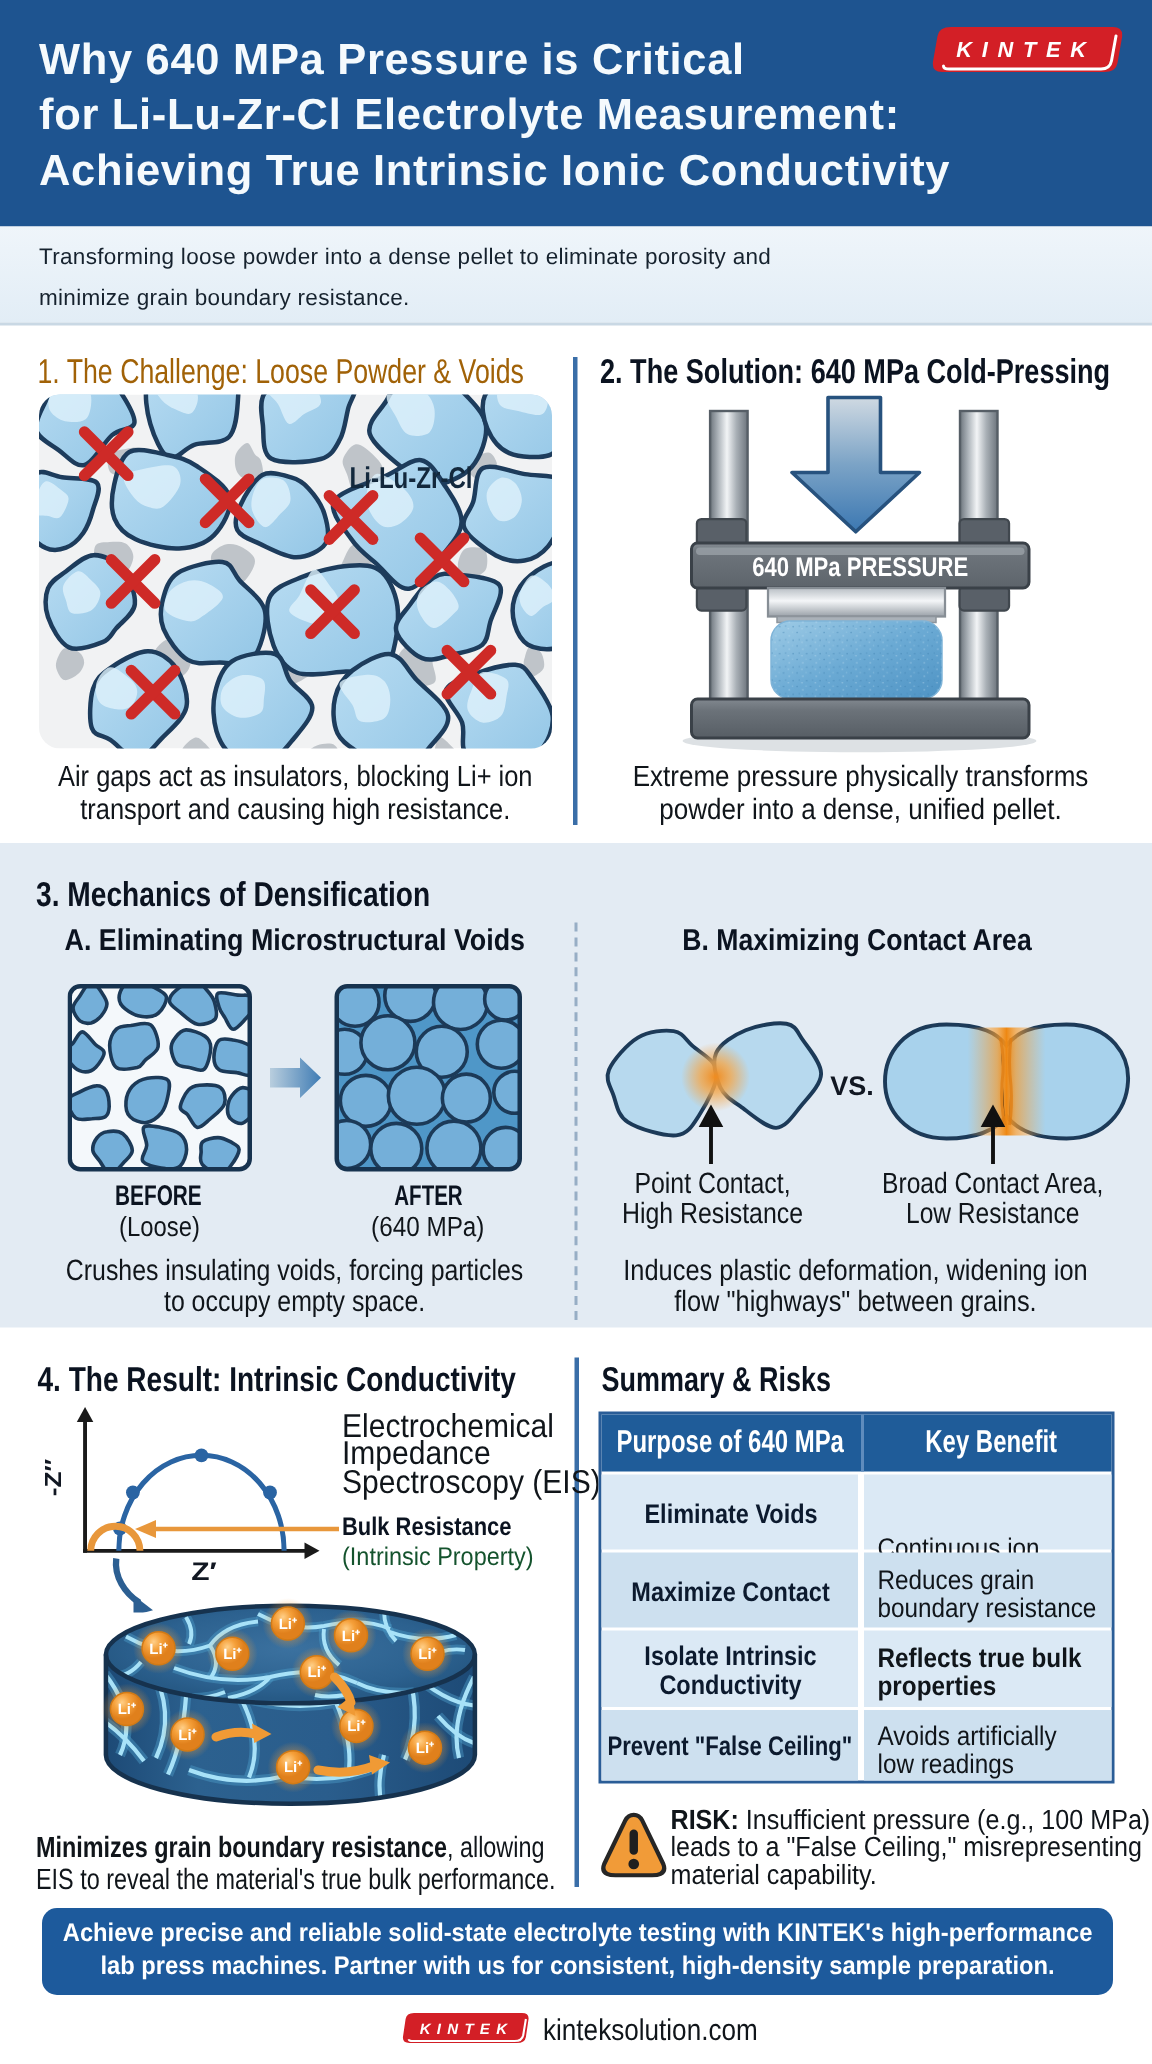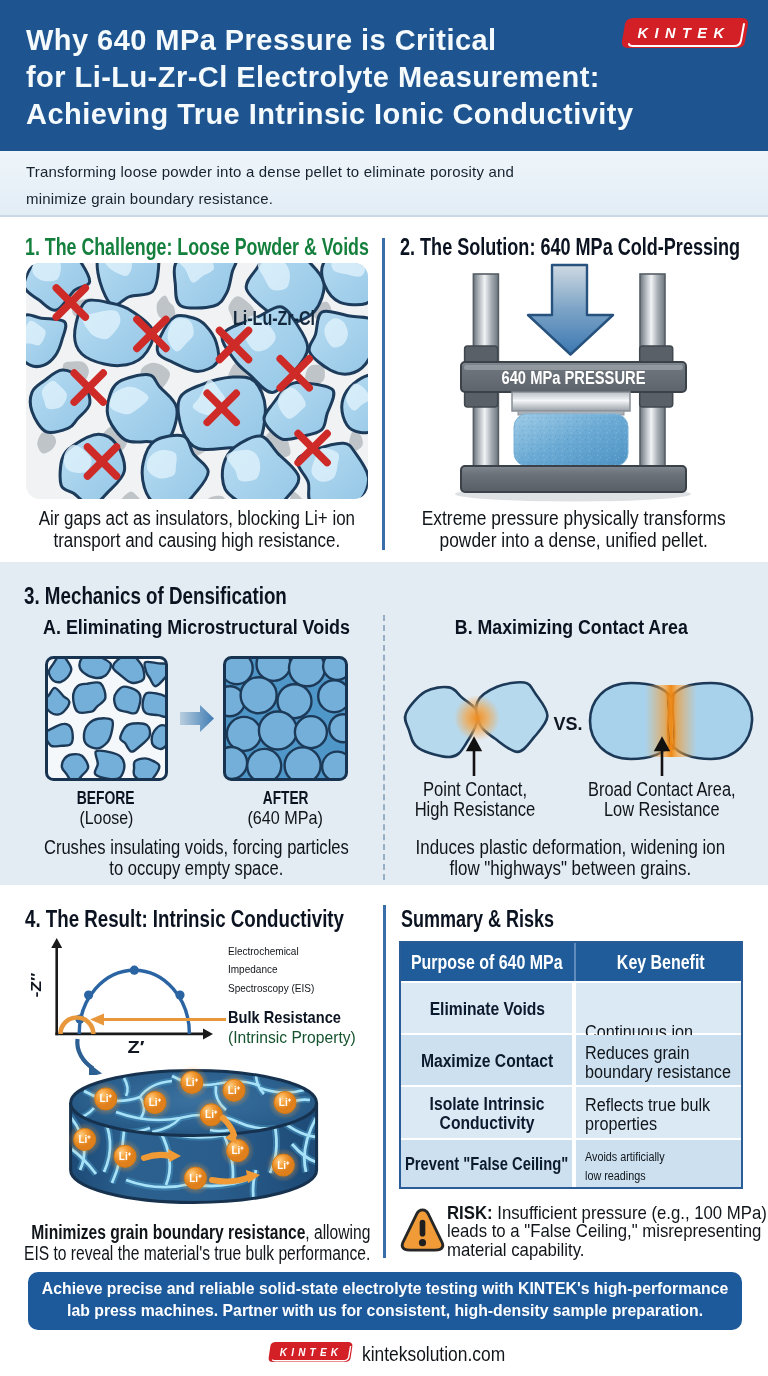--- a/index.html
+++ b/index.html
@@ -12,21 +12,21 @@
 <body>
 <div class="abs" style="left:0;top:0;width:768px;height:151px;background:#1e5490;"></div>
 <div class="t" style="left:26px;top:22px;font-size:29px;font-weight:bold;color:#f5fafd;line-height:37px;letter-spacing:0.45px;">Why 640 MPa Pressure is Critical<br>for Li-Lu-Zr-Cl Electrolyte Measurement:<br>Achieving True Intrinsic Ionic Conductivity</div>
 <svg class="abs" style="left:621px;top:17px;" width="130" height="34" viewBox="0 0 130 34">
   <path d="M13 1 H121 Q128 1 127 8 L124 25 Q123 31 115 31 H7 Q0 31 1 24 L4 7 Q5 1 13 1 Z" fill="#d31f26"></path>
   <path d="M8 27 Q8 29 12 29 H113 Q119 29 120 23.5 L123 7" fill="none" stroke="#ffffff" stroke-width="2" stroke-linecap="round"></path>
   <text x="63" y="21" font-size="14.5" font-weight="bold" font-style="italic" letter-spacing="6.5" fill="#ffffff" text-anchor="middle" font-family="Liberation Sans, sans-serif">KINTEK</text>
 </svg>
 <div class="abs" style="left:0;top:151px;width:768px;height:66px;background:linear-gradient(#eff5fa,#e2edf6);border-bottom:2px solid #c9d8e4;"></div>
 <div class="t" style="left:26px;top:159px;font-size:15px;color:#16222e;line-height:26.5px;letter-spacing:0.2px;">Transforming loose powder into a dense pellet to eliminate porosity and<br>minimize grain boundary resistance.</div>
-<div class="t" style="left:25px;top:236px;font-size:23px;font-weight:bold;color:#15803d;line-height:23px;"><span style="display:inline-block;transform:scaleX(0.774);transform-origin:left top;">1. The Challenge: Loose Powder &amp; Voids</span></div>
+<div class="t" style="left:25px;top:236px;font-size:23px;font-weight:normal;color:#a16207;line-height:23px;"><span style="display:inline-block;transform:scaleX(0.774);transform-origin:left top;">1. The Challenge: Loose Powder &amp; Voids</span></div>
 <div class="t" style="left:400px;top:236px;font-size:23px;font-weight:bold;color:#0b1320;line-height:23px;"><span style="display:inline-block;transform:scaleX(0.785);transform-origin:left top;">2. The Solution: 640 MPa Cold-Pressing</span></div>
 <div class="abs" style="left:382px;top:238px;width:3px;height:312px;background:#3a6ea8;"></div>
 <div class="abs" style="left:26px;top:263px;text-align:right;"><svg width="342" height="236" viewBox="0 0 342 236">
 <defs>
         <clipPath id="c1">
           <rect width="342" height="236" rx="14"></rect>
         </clipPath>
 <linearGradient id="pg" x1="0" y1="0" x2="1" y2="1">
           <stop offset="0" stop-color="#b8dcf2"></stop>
           <stop offset="1" stop-color="#93c6e6"></stop>
@@ -299,21 +299,21 @@
 <circle cx="150" cy="60" r="4.6" fill="#2a64a3"></circle>
 <circle cx="49.9" cy="84" r="4.6" fill="#2a64a3"></circle>
 <path d="M30.5,98.9 A16.4,16.4 0 0 1 63.3,98.9" fill="none" stroke="#e8973b" stroke-width="4.6"></path>
 <line x1="196" y1="84.4" x2="70" y2="84.4" stroke="#e8973b" stroke-width="3"></line>
 <path d="M60,84.4 l14,-6 v12 Z" fill="#e8973b"></path>
 <text x="106" y="118" font-family="Liberation Sans, sans-serif" font-size="17" font-weight="bold" fill="#111722" text-anchor="middle" textLength="17" lengthAdjust="spacingAndGlyphs">Z′</text>
 <text x="10.5" y="50" font-family="Liberation Sans, sans-serif" font-size="15.5" font-weight="bold" fill="#111722" text-anchor="middle" textLength="25" lengthAdjust="spacingAndGlyphs" transform="rotate(-90 10.5 50)">-Z″</text>
 <path d="M47.5,104 C46,116 53,127 63,133.5" fill="none" stroke="#2c5f92" stroke-width="4.2"></path>
 <path d="M72,138.5 l-13,-10 0,13.5 Z" fill="#2c5f92"></path>
 </svg></div>
-<div class="t" style="left:228px;top:942px;font-size:11px;color:#10151a;line-height:18.3px;"><span style="display:inline-block;transform:scaleX(0.91);transform-origin:left top;">Electrochemical<br>Impedance<br>Spectroscopy (EIS)</span></div>
+<div class="t" style="left:228px;top:942px;font-size:22px;color:#10151a;line-height:18.3px;"><span style="display:inline-block;transform:scaleX(0.91);transform-origin:left top;">Electrochemical<br>Impedance<br>Spectroscopy (EIS)</span></div>
 <div class="t" style="left:228px;top:1009.3px;font-size:17px;font-weight:bold;color:#0b1320;line-height:17px;"><span style="display:inline-block;transform:scaleX(0.86);transform-origin:left top;">Bulk Resistance</span></div>
 <div class="t" style="left:228px;top:1029px;font-size:17px;color:#14532d;line-height:17px;"><span style="display:inline-block;transform:scaleX(0.92);transform-origin:left top;">(Intrinsic Property)</span></div>
 <div class="abs" style="left:60px;top:1058px;"><svg width="270" height="152" viewBox="0 0 270 152">
 <defs>
 <radialGradient id="ion" cx="0.35" cy="0.3">
           <stop offset="0" stop-color="#ffcf88"></stop>
           <stop offset="0.5" stop-color="#f5a03a"></stop>
           <stop offset="1" stop-color="#e0801c"></stop>
         </radialGradient>
 <radialGradient id="iglow">
@@ -440,43 +440,43 @@
 <path d="M84,100 q14,-5 26,-2"></path>
 <path d="M163,60 q9,9 11,17"></path>
 <path d="M152,122 q20,4 38,-3"></path>
 </g>
 <g fill="#f09a35">
 <path d="M121,98 l-13,-7 1.5,13 Z"></path>
 <path d="M177,86 l-2,-14 -10,8 Z"></path>
 <path d="M200,117 l-14,-5 2,13 Z"></path>
 </g>
 </svg></div>
-<div class="t" style="left:24px;top:1222.4px;font-size:19.5px;color:#10151a;line-height:21px;text-align:right;"><span style="display:inline-block;transform:scaleX(0.8);transform-origin:left top;"><b>Minimizes grain boundary resistance</b>, allowing<br>EIS to reveal the material's true bulk performance.</span></div>
+<div class="t" style="left:24px;top:1222.4px;font-size:19.5px;color:#10151a;line-height:21px;"><span style="display:inline-block;transform:scaleX(0.8);transform-origin:left top;"><b>Minimizes grain boundary resistance</b>, allowing<br>EIS to reveal the material's true bulk performance.</span></div>
 <div class="t" style="left:401px;top:907.6px;font-size:23px;font-weight:bold;color:#0b1320;line-height:23px;"><span style="display:inline-block;transform:scaleX(0.782);transform-origin:left top;">Summary &amp; Risks</span></div>
 <div class="abs" style="left:399px;top:941px;width:344px;height:248px;background:#ffffff;border:2px solid #2a5d97;"></div>
 <div class="abs" style="left:401px;top:943px;width:340px;height:38px;background:#1f5c99;"></div>
 <div class="abs" style="left:573.5px;top:943px;width:2px;height:38px;background:#5f8cbd;"></div>
 <div class="t" style="left:37px;top:950.6px;width:900px;text-align:center;font-size:21px;font-weight:bold;color:#ffffff;line-height:21px;"><span style="display:inline-block;transform:scaleX(0.76);transform-origin:center top;">Purpose of 640 MPa</span></div>
 <div class="t" style="left:210.89999999999998px;top:950.6px;width:900px;text-align:center;font-size:21px;font-weight:bold;color:#ffffff;line-height:21px;"><span style="display:inline-block;transform:scaleX(0.76);transform-origin:center top;">Key Benefit</span></div>
 <div class="abs" style="left:401px;top:983px;width:171px;height:50.4px;background:#dbe9f5;"></div>
 <div class="abs" style="left:575.5px;top:983px;width:165.5px;height:50.4px;background:#dbe9f5;"></div>
 <div class="t" style="left:37px;top:999.8000000000001px;width:900px;text-align:center;font-size:18px;font-weight:bold;color:#0c1a2e;line-height:18px;"><span style="display:inline-block;transform:scaleX(0.87);transform-origin:center top;">Eliminate Voids</span></div>
 <div class="t" style="left:584.8px;top:1023px;font-size:18px;color:#10151a;line-height:19px;"><span style="display:inline-block;transform:scaleX(0.9);transform-origin:left top;">Continuous ion<br>pathways</span></div>
 <div class="abs" style="left:401px;top:1035.4px;width:171px;height:50px;background:#cde0ef;"></div>
 <div class="abs" style="left:575.5px;top:1035.4px;width:165.5px;height:50px;background:#cde0ef;"></div>
 <div class="t" style="left:37px;top:1052.0px;width:900px;text-align:center;font-size:18px;font-weight:bold;color:#0c1a2e;line-height:18px;"><span style="display:inline-block;transform:scaleX(0.87);transform-origin:center top;">Maximize Contact</span></div>
 <div class="t" style="left:584.8px;top:1043.9px;font-size:18px;color:#10151a;line-height:19px;"><span style="display:inline-block;transform:scaleX(0.9);transform-origin:left top;">Reduces grain<br>boundary resistance</span></div>
 <div class="abs" style="left:401px;top:1087.4px;width:171px;height:50.5px;background:#dbe9f5;"></div>
 <div class="abs" style="left:575.5px;top:1087.4px;width:165.5px;height:50.5px;background:#dbe9f5;"></div>
 <div class="t" style="left:37px;top:1094.8500000000001px;width:900px;text-align:center;font-size:18px;font-weight:bold;color:#0c1a2e;line-height:19px;"><span style="display:inline-block;transform:scaleX(0.87);transform-origin:center top;">Isolate Intrinsic<br>Conductivity</span></div>
-<div class="t" style="left:584.8px;top:1095.9px;font-size:18px;color:#10151a;line-height:19px;"><span style="display:inline-block;transform:scaleX(0.9);transform-origin:left top;">Reflects true bulk<br>properties</span></div>
+<div class="t" style="left:584.8px;top:1095.9px;font-size:18px;color:#10151a;line-height:19px;font-weight:bold;"><span style="display:inline-block;transform:scaleX(0.9);transform-origin:left top;">Reflects true bulk<br>properties</span></div>
 <div class="abs" style="left:401px;top:1139.9px;width:171px;height:47.5px;background:#cde0ef;"></div>
 <div class="abs" style="left:575.5px;top:1139.9px;width:165.5px;height:47.5px;background:#cde0ef;"></div>
 <div class="t" style="left:37px;top:1155.25px;width:900px;text-align:center;font-size:18px;font-weight:bold;color:#0c1a2e;line-height:18px;"><span style="display:inline-block;transform:scaleX(0.82);transform-origin:center top;">Prevent "False Ceiling"</span></div>
-<div class="t" style="left:584.8px;top:1148.4px;font-size:12px;color:#10151a;line-height:19px;"><span style="display:inline-block;transform:scaleX(0.9);transform-origin:left top;">Avoids artificially<br>low readings</span></div>
+<div class="t" style="left:584.8px;top:1148.4px;font-size:18px;color:#10151a;line-height:19px;"><span style="display:inline-block;transform:scaleX(0.9);transform-origin:left top;">Avoids artificially<br>low readings</span></div>
 <svg class="abs" style="left:400px;top:1206px;" width="45" height="48" viewBox="0 0 48 50">
 <path d="M24,3.5 Q28,3.5 30,7.5 L45,38.5 Q47,43.5 43,45.5 Q41,46.5 37,46.5 L11,46.5 Q7,46.5 5,45.5 Q1,43.5 3,38.5 L18,7.5 Q20,3.5 24,3.5 Z" fill="#f19b38" stroke="#262626" stroke-width="3" stroke-linejoin="round"></path>
 <rect x="21" y="14" width="6" height="18" rx="3" fill="#1f1f1f"></rect>
 <circle cx="24" cy="38.5" r="3.8" fill="#1f1f1f"></circle>
 </svg>
 <div class="t" style="left:446.5px;top:1204px;font-size:18.5px;color:#10151a;line-height:18.4px;"><span style="display:inline-block;transform:scaleX(0.905);transform-origin:left top;"><b>RISK:</b> Insufficient pressure (e.g., 100 MPa)<br>leads to a "False Ceiling," misrepresenting<br>material capability.</span></div>
 <div class="abs" style="left:28px;top:1272px;width:714px;height:58px;background:#1d5a9c;border-radius:10px;"></div>
 <div class="t" style="left:-65px;top:1278px;width:900px;text-align:center;font-size:17px;font-weight:bold;color:#ffffff;line-height:21.8px;"><span style="display:inline-block;transform:scaleX(0.93);transform-origin:center top;">Achieve precise and reliable solid-state electrolyte testing with KINTEK's high-performance<br>lab press machines. Partner with us for consistent, high-density sample preparation.</span></div>
 <svg class="abs" style="left:267px;top:1341px;" width="88" height="23" viewBox="0 0 88 23">
   <path d="M9 1 H81 Q86 1 85.3 5.5 L83.6 17 Q83 21 77.5 21 H6 Q1 21 1.7 16.5 L3.4 5 Q4 1 9 1 Z" fill="#d31f26"></path>

